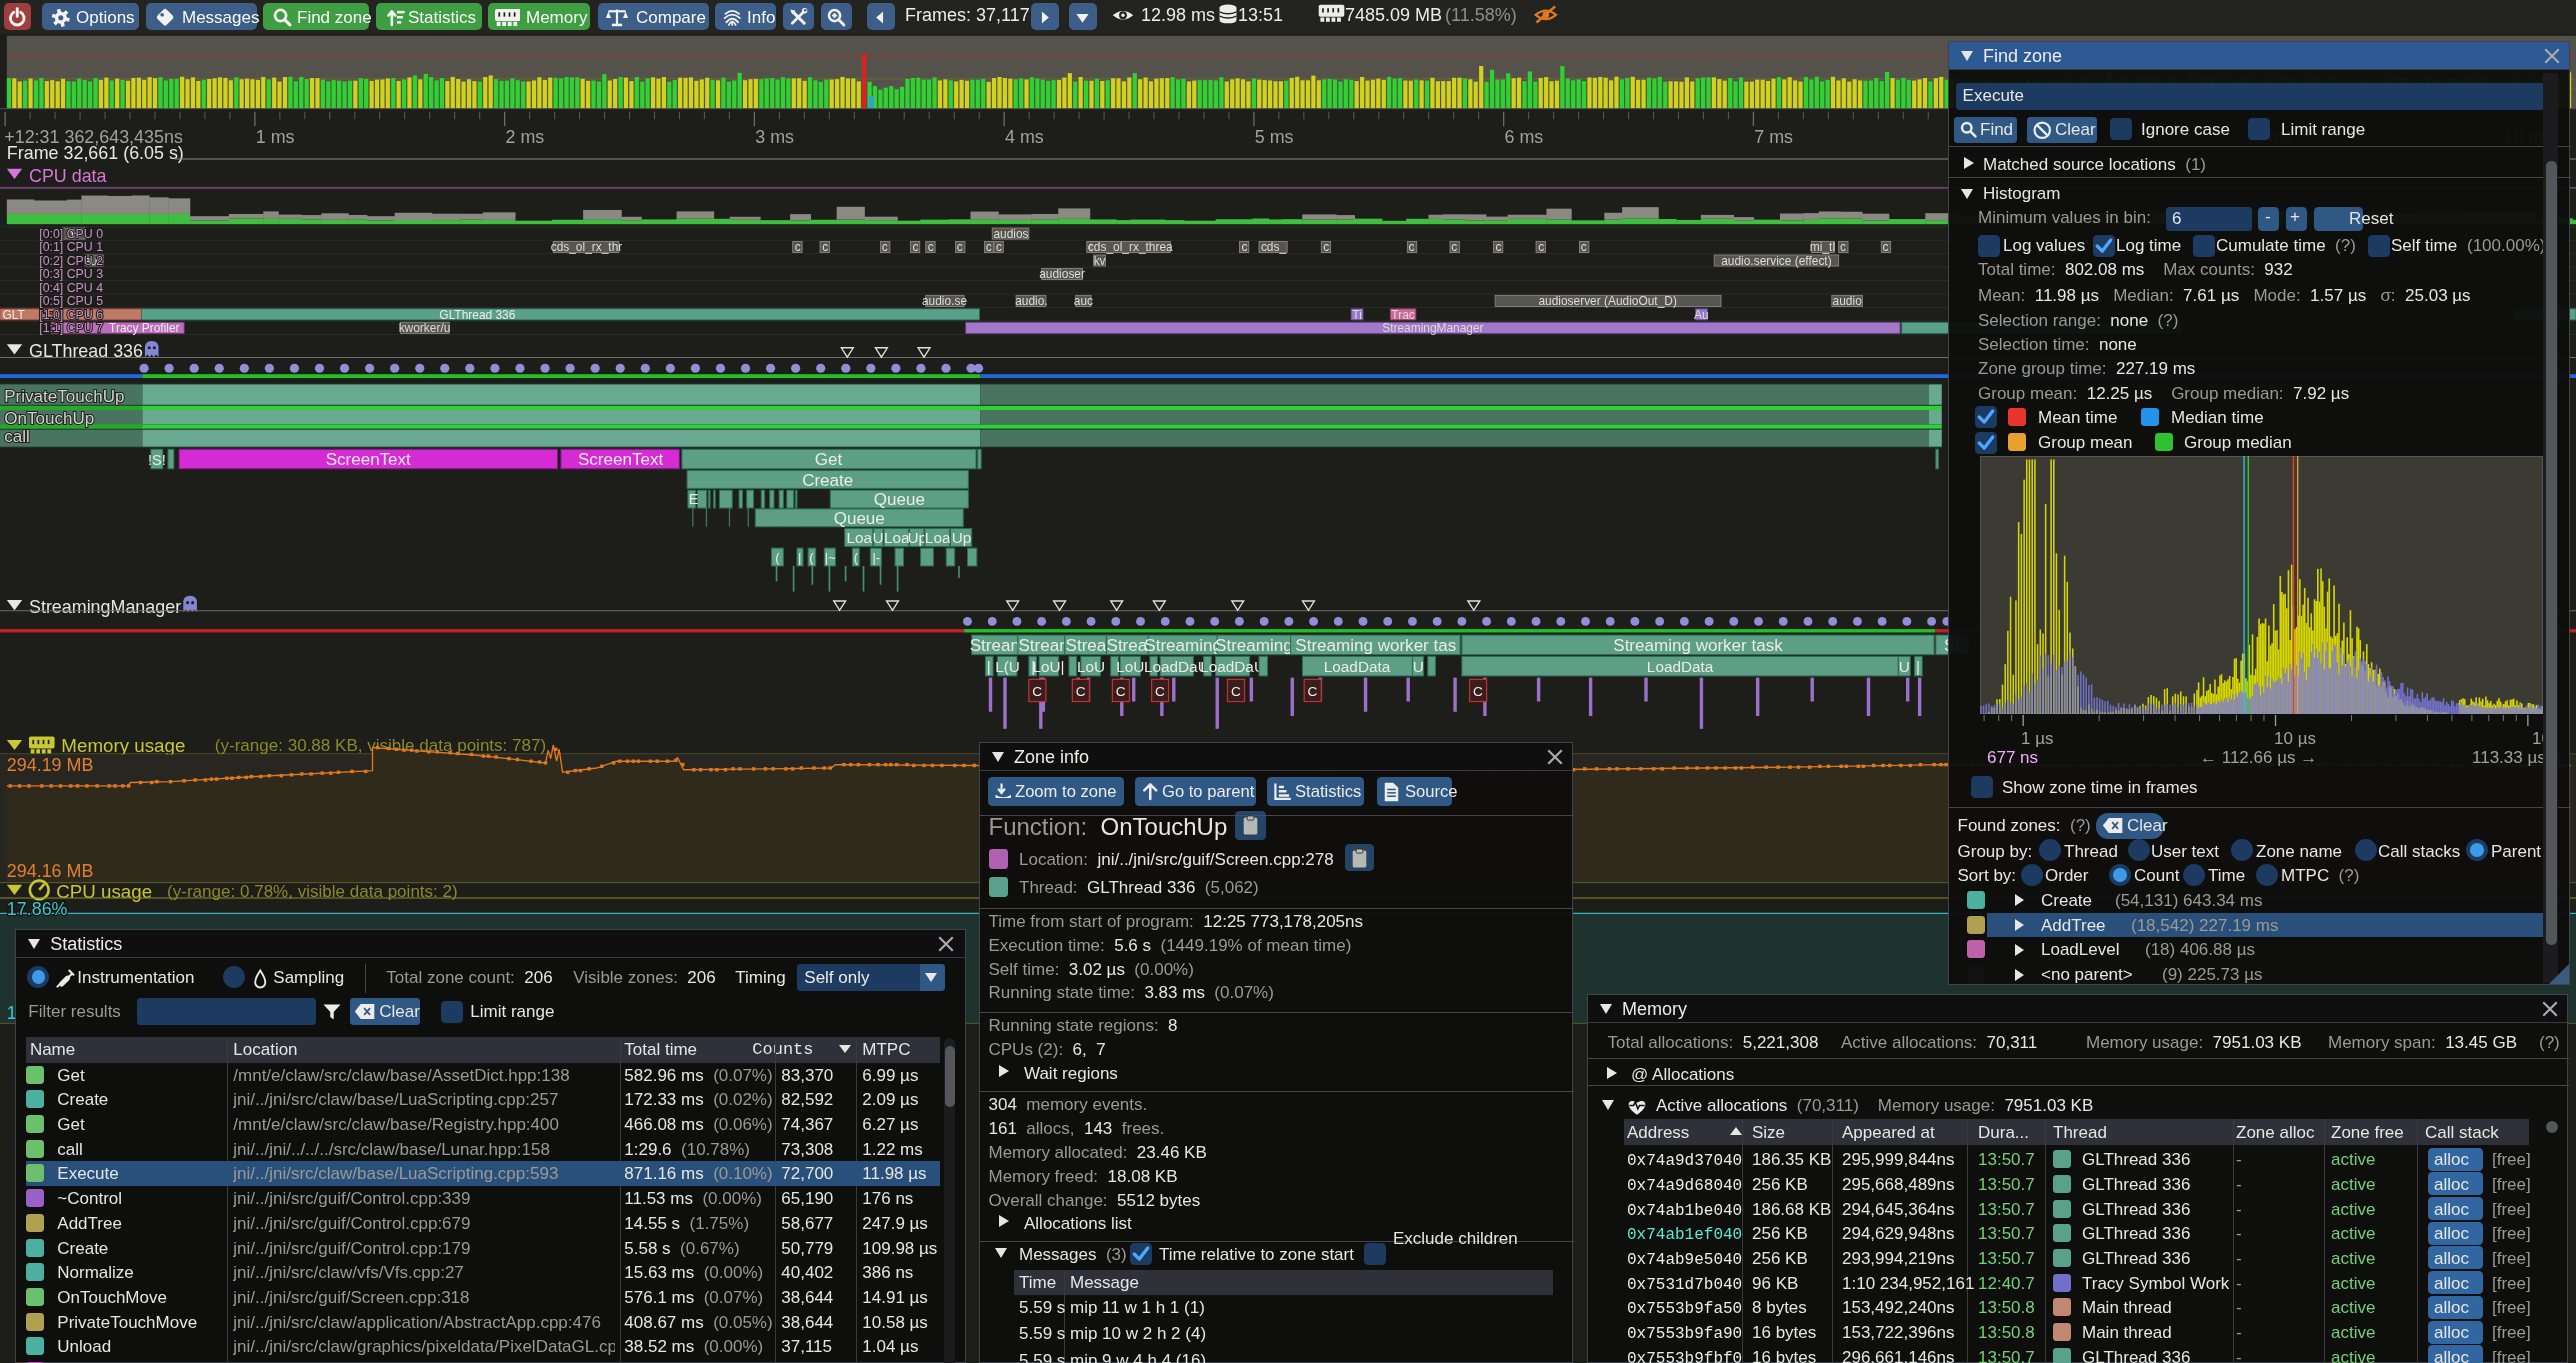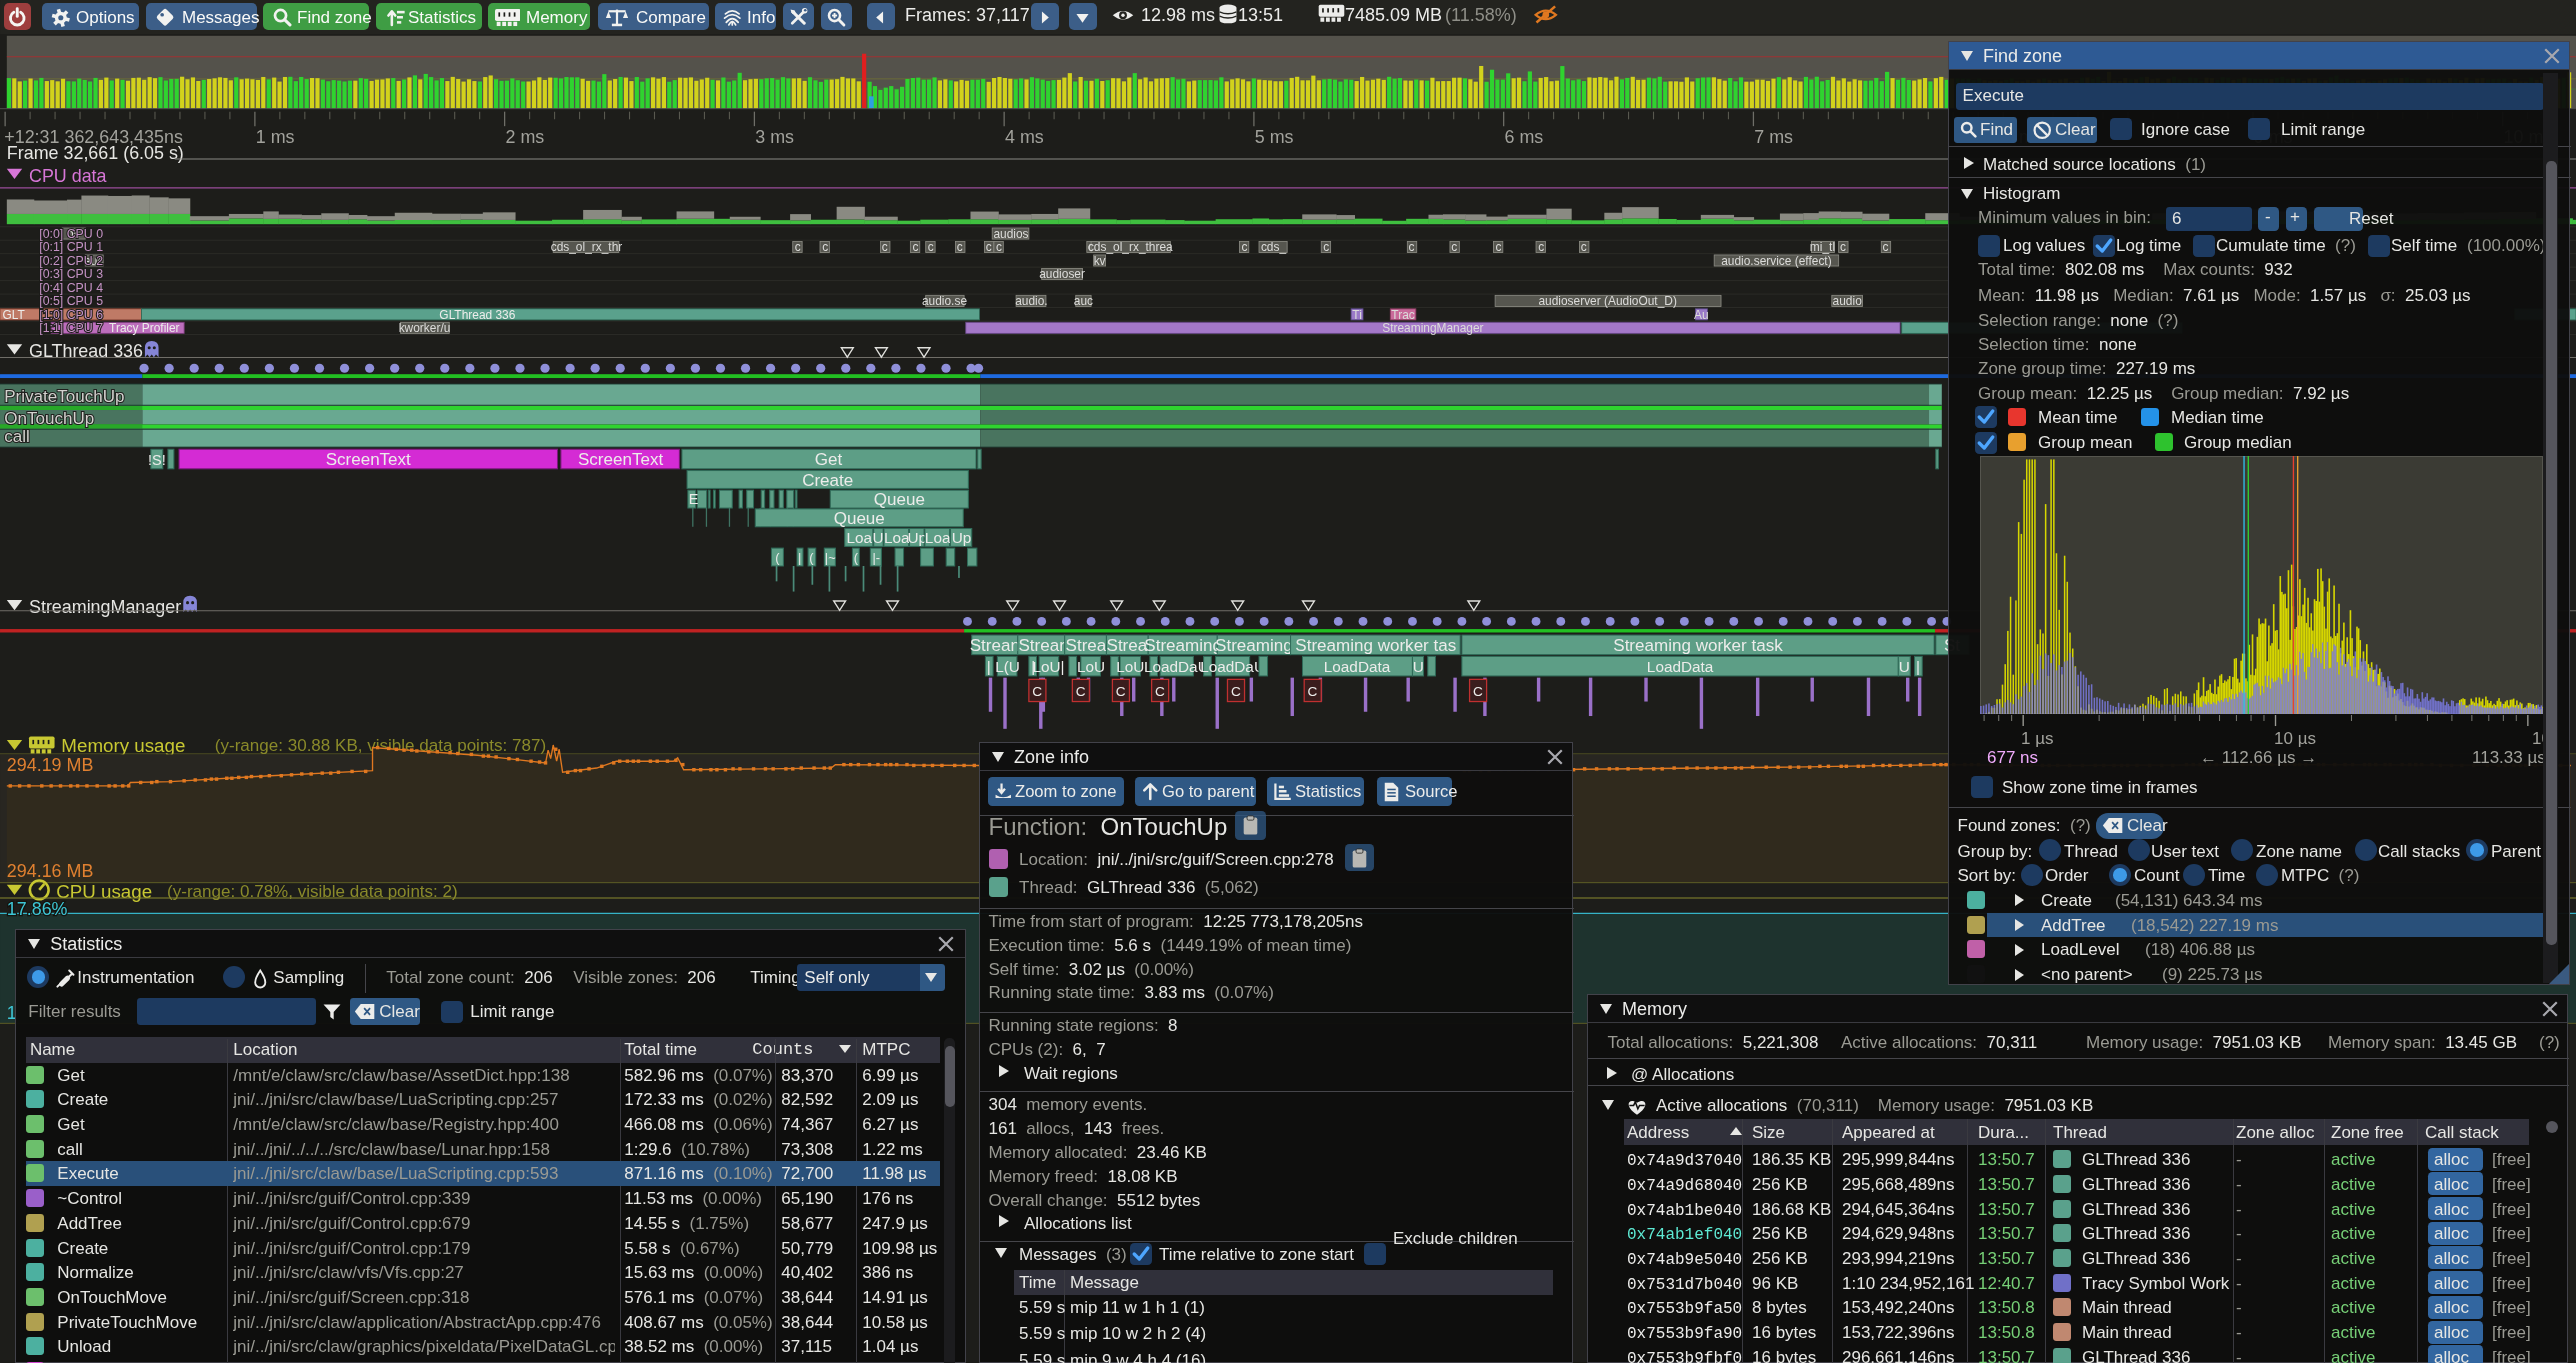--- a/index.html
+++ b/index.html
@@ -1647,21 +1647,21 @@
         </svg></div>
       <div class="t" style="left:61px;top:38px;">Instrumentation</div>
       <div class="abs" style="left:207px;top:36px;width:22px;height:22px;border-radius:50%;background:#1d3a60"></div>
       <div class="abs" style="left:234px;top:38px"><svg width="20.5" height="22" viewBox="0 0 24 26">
           <path d="M12 3 Q18 12 18 17 A6 6 0 0 1 6 17 Q6 12 12 3 Z" fill="none" stroke="#ececea" stroke-width="2.2"></path>
         </svg></div>
       <div class="t" style="left:257px;top:38px;">Sampling</div>
       <div class="abs" style="left:349px;top:34px;width:0.9px;height:29px;background:#45454a"></div>
       <div class="t" style="left:370px;top:38px;"><span class="g">Total zone count:</span>&nbsp; 206</div>
       <div class="t" style="left:557px;top:38px;"><span class="g">Visible zones:</span>&nbsp; 206</div>
-      <div class="t" style="left:719px;top:38px;margin-left:15px;">Timing</div>
+      <div class="t" style="left:719px;top:38px;">Timing</div>
       <div class="abs" style="left:781px;top:34px;width:123px;height:27px;background:#1d3a60;border-radius:3.4px 0 0 3.4px"></div>
       <div class="abs" style="left:788px;top:38px;font-size:17px;color:#ececea">Self only</div>
       <div class="abs" style="left:904px;top:34px;width:25px;height:27px;background:#2f5884;border-radius:0 3.4px 3.4px 0"></div>
       <div class="abs" style="left:909px;top:43px;width:0;height:0;border-left:6.8px solid transparent;border-right:6.8px solid transparent;border-top:9.4px solid #e8e8e6"></div>
       <div class="t" style="left:12px;top:72px;color:#9a9a93">Filter results</div>
       <div class="abs" style="left:121px;top:68px;width:179px;height:27px;background:#1d3a60;border-radius:3.4px"></div>
       <div class="abs" style="left:305px;top:71px"><svg width="22" height="22" viewBox="0 0 26 26">
           <path d="M3 4 L23 4 L15 13 L15 22 L11 19 L11 13 Z" fill="#ececea"></path>
         </svg></div>
       <div class="abs" style="left:334px;top:68px;width:70px;height:27px;background:#2f5884;border-radius:3.4px"></div>

